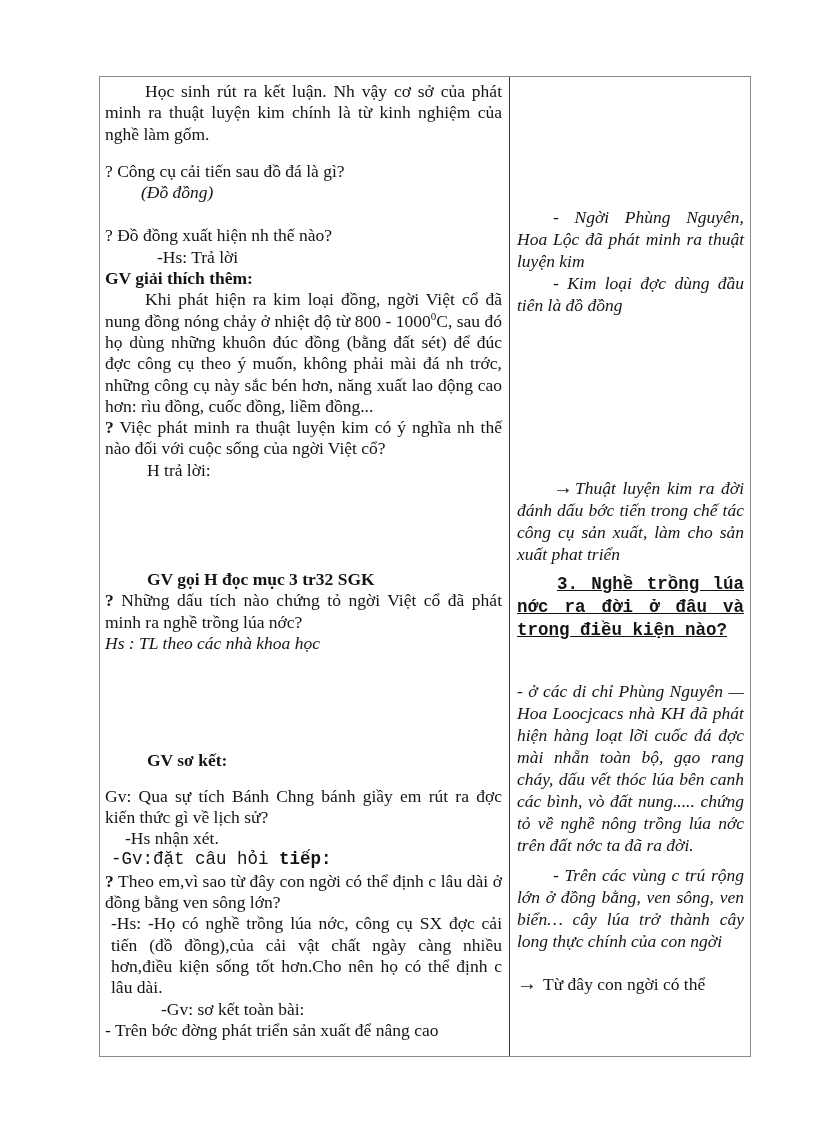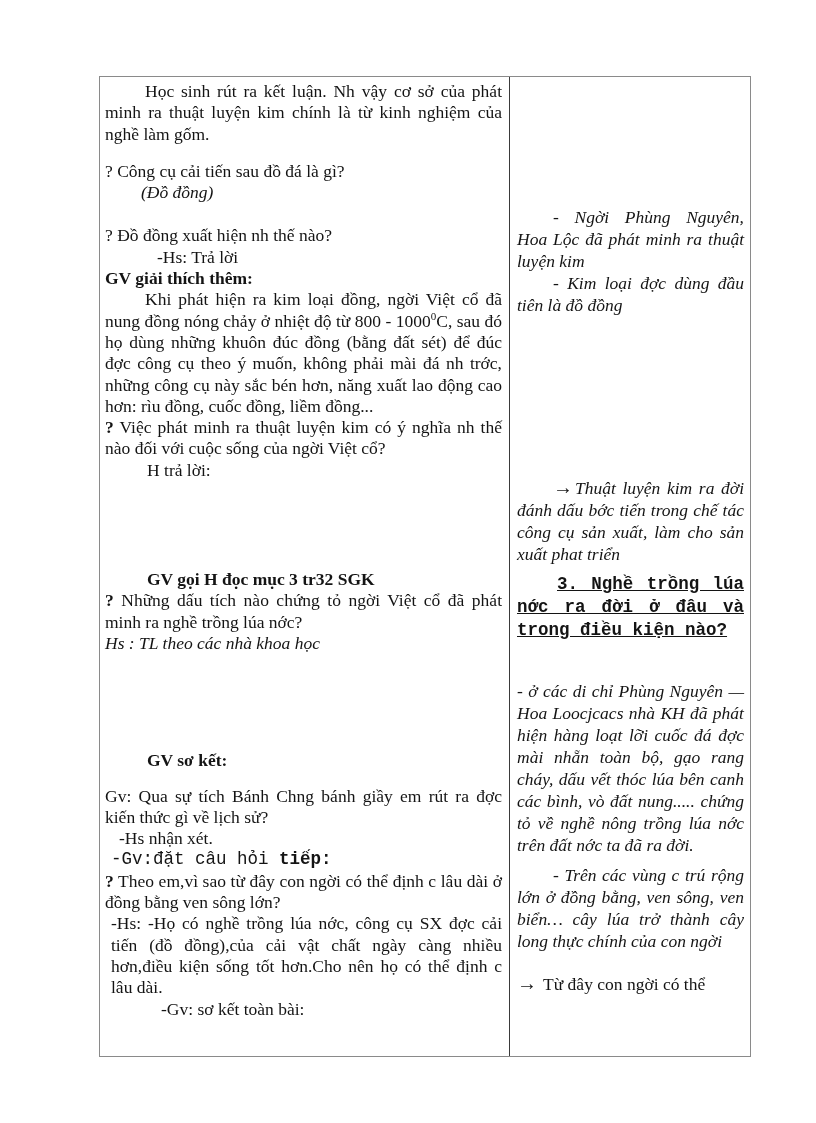--- a/index.html
+++ b/index.html
@@ -34,21 +34,21 @@
 
   
   .lc-qtool      { margin-top:16px; }
   .lc-bronze     { margin-left:36px; }
   .lc-qbronze    { margin-top:22px; }
   .lc-hsanswer   { margin-left:52px; }
   .lc-htraloi    { margin-left:42px; }
   .lc-gvcall     { margin-top:88px; margin-left:42px; }
   .lc-gvsoket    { margin-top:96px; margin-left:42px; }
   .lc-banh       { margin-top:14px; }
-  .lc-hsnx       { margin-left:14px; }
+  .lc-hsnx       { margin-left:20px; }
   .lc-gvtiep     { margin-left:6px;font-family:Liberation Mono, monospace; }
   .lc-hslong     { margin-left:6px; }
   .lc-gvtoanbai  { margin-left:56px; }
 
   
   .rc-block1   { margin-top:125px; }
   .rc-arrow1   { margin-top:160px; }
   .rc-title    { margin-top:8px; line-height:23px; }
   .rc-digs     { margin-top:38px; }
   .rc-regions  { margin-top:8px; }
@@ -80,20 +80,21 @@
       <p class="i">Hs : TL theo các nhà khoa học</p>
 
       <p class="b lc-gvsoket">GV sơ kết:</p>
 
       <p class="j lc-banh">Gv:  Qua sự tích Bánh Chng  bánh giầy em rút ra đợc  kiến thức gì về lịch sử?</p>
       <p class="lc-hsnx">-Hs nhận xét.</p>
       <p class="lc-gvtiep"><span>-Gv:đặt câu hỏi </span><span class="b">tiếp:</span></p>
       <p class="j"><span class="b">?</span><span> Theo em,vì sao  từ đây con ngời   có thể định c lâu dài ở  đồng bằng ven sông lớn?</span></p>
       <p class="j lc-hslong">-Hs: -Họ có nghề trồng lúa nớc,  công cụ SX đợc cải tiến (đồ đồng),của cải vật chất ngày càng nhiều hơn,điều kiện sống tốt hơn.Cho nên họ có thể định c  lâu dài.</p>
       <p class="lc-gvtoanbai">-Gv: sơ kết toàn bài:</p>
+      <p class="j">- Trên bớc  đờng  phát triển sản xuất để nâng cao</p>
     </div>
 
     <div class="cell cell-right">
       <p class="i j ind-sm rc-block1">- Ngời   Phùng Nguyên, Hoa Lộc đã phát minh ra thuật luyện kim</p>
       <p class="i j ind-sm">- Kim loại đợc  dùng đầu tiên là đồ đồng</p>
 
       <p class="i j ind-sm rc-arrow1"><span class="arrow">→</span><span>Thuật luyện kim ra đời đánh dấu bớc  tiến trong chế tác công cụ sản xuất, làm cho sản xuất phat triển</span></p>
 
       <p class="b u j ind rc-title">3. Nghề trồng lúa nớc ra đời ở đâu và trong điều kiện nào?</p>
 

